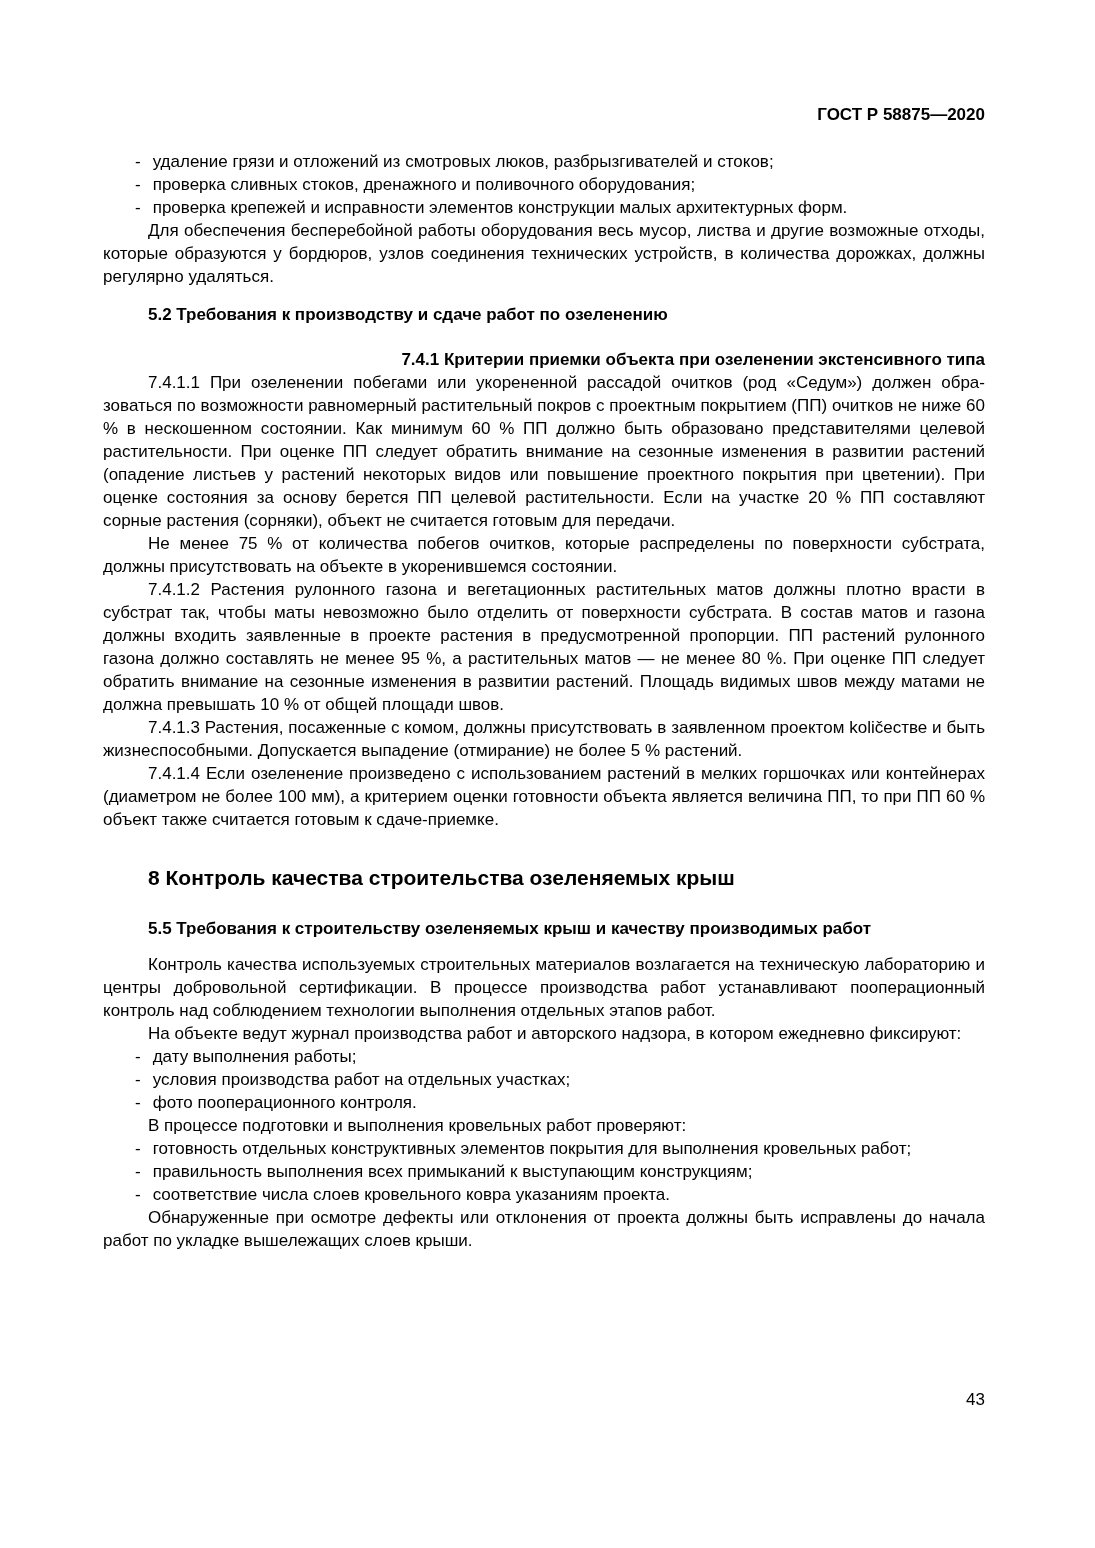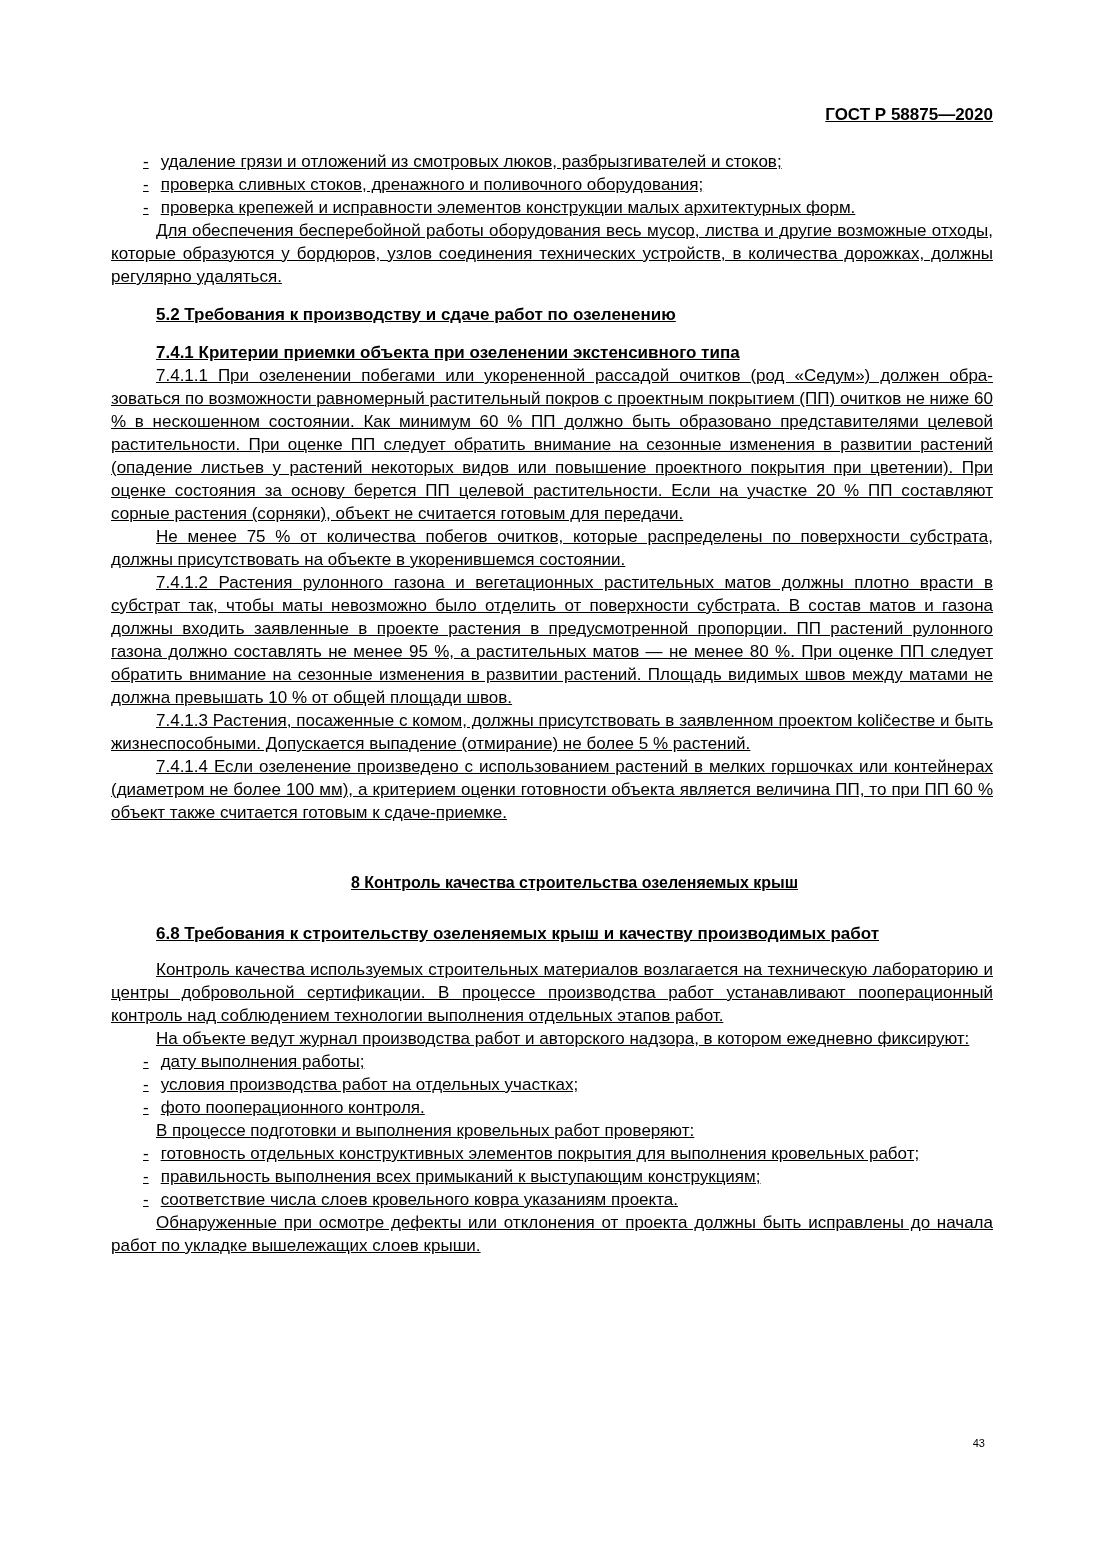--- a/index.html
+++ b/index.html
@@ -8,67 +8,66 @@
     width: 1095px;
     height: 1548px;
     margin: 0 auto;
     background: #ffffff;
     font-family: "Liberation Sans", "DejaVu Sans", sans-serif;
     color: #000000;
     overflow: hidden;
   }
   .content {
     position: absolute;
-    left: 111px;
+    left: 103px;
     top: 103px;
     width: 882px;
     font-size: 17px;
     line-height: 23px;
     hyphens: manual;
-    text-decoration: underline;
     -webkit-hyphens: manual;
   }
   .doc-header {
     text-align: right;
     font-weight: bold;
     margin: 0 0 24px 0;
   }
   p.para {
     margin: 0;
     text-align: justify;
     text-indent: 45px;
   }
   .sub {
     font-weight: bold;
     margin: 15px 0 0 0;
     text-indent: 45px;
     text-align: left;
   }
-  .sub + .sub { margin-top: 15px; }
+  .sub + .sub { margin-top: 22px; text-align: right; }
   .sub.gap-after { margin-bottom: 13px; }
   .chapter {
     font-weight: bold;
-    font-size: 16px;
+    font-size: 21px;
     line-height: 29px;
-    margin: 44px 0 25px 0;
+    margin: 32px 0 25px 0;
     text-indent: 45px;
-    text-align: center;
+    text-align: left;
   }
   .list { margin: 0; }
   .list-item {
     margin: 0;
     text-align: justify;
     text-indent: 32px;
   }
   .list-item .marker { margin-right: 12px; }
   .page-number {
     position: absolute;
-    top: 1432px;
+    top: 1388px;
     right: 110px;
-    font-size: 11px;
+    font-size: 17px;
     line-height: 23px;
   }
 </style>
 </head>
 <body>
 
 <div class="page">
   <div class="content">
 
     <div class="doc-header">ГОСТ Р 58875—2020</div>
@@ -85,21 +84,21 @@
     <p class="sub">5.2 Требования к производству и сдаче работ по озеленению</p>
     <p class="sub">7.4.1 Критерии приемки объекта при озеленении экстенсивного типа</p>
 
     <p class="para">7.4.1.1 При озеленении побегами или укорененной рассадой очитков (род «Седум») должен обра­зоваться по возможности равномерный растительный покров с проектным покрытием (ПП) очитков не ниже 60 % в нескошенном состоянии. Как минимум 60 % ПП должно быть образовано представителями целевой растительности. При оценке ПП следует обратить внимание на сезонные изменения в разви­тии растений (опадение листьев у растений некоторых видов или повышение проектного покрытия при цветении). При оценке состояния за основу берется ПП целевой растительности. Если на участке 20 % ПП составляют сорные растения (сорняки), объект не считается готовым для передачи.</p>
     <p class="para">Не менее 75 % от количества побегов очитков, которые распределены по поверхности субстрата, должны присутствовать на объекте в укоренившемся состоянии.</p>
     <p class="para">7.4.1.2 Растения рулонного газона и вегетационных растительных матов должны плотно врасти в субстрат так, чтобы маты невозможно было отделить от поверхности субстрата. В состав матов и газона должны входить заявленные в проекте растения в предусмотренной пропорции. ПП растений ру­лонного газона должно составлять не менее 95 %, а растительных матов — не менее 80 %. При оценке ПП следует обратить внимание на сезонные изменения в развитии растений. Площадь видимых швов между матами не должна превышать 10 % от общей площади швов.</p>
     <p class="para">7.4.1.3 Растения, посаженные с комом, должны присутствовать в заявленном проектом količе­стве и быть жизнеспособными. Допускается выпадение (отмирание) не более 5 % растений.</p>
     <p class="para">7.4.1.4 Если озеленение произведено с использованием растений в мелких горшочках или контей­нерах (диаметром не более 100 мм), а критерием оценки готовности объекта является величина ПП, то при ПП 60 % объект также считается готовым к сдаче-приемке.</p>
 
     <p class="chapter">8 Контроль качества строительства озеленяемых крыш</p>
-    <p class="sub gap-after">6.8 Требования к строительству озеленяемых крыш и качеству производимых работ</p>
+    <p class="sub gap-after">5.5 Требования к строительству озеленяемых крыш и качеству производимых работ</p>
 
     <p class="para">Контроль качества используемых строительных материалов возлагается на техническую лабора­торию и центры добровольной сертификации. В процессе производства работ устанавливают поопера­ционный контроль над соблюдением технологии выполнения отдельных этапов работ.</p>
     <p class="para">На объекте ведут журнал производства работ и авторского надзора, в котором ежедневно фикси­руют:</p>
 
     <div class="list">
       <div class="list-item"><span class="marker">-</span><span>дату выполнения работы;</span></div>
       <div class="list-item"><span class="marker">-</span><span>условия производства работ на отдельных участках;</span></div>
       <div class="list-item"><span class="marker">-</span><span>фото пооперационного контроля.</span></div>
     </div>
 

